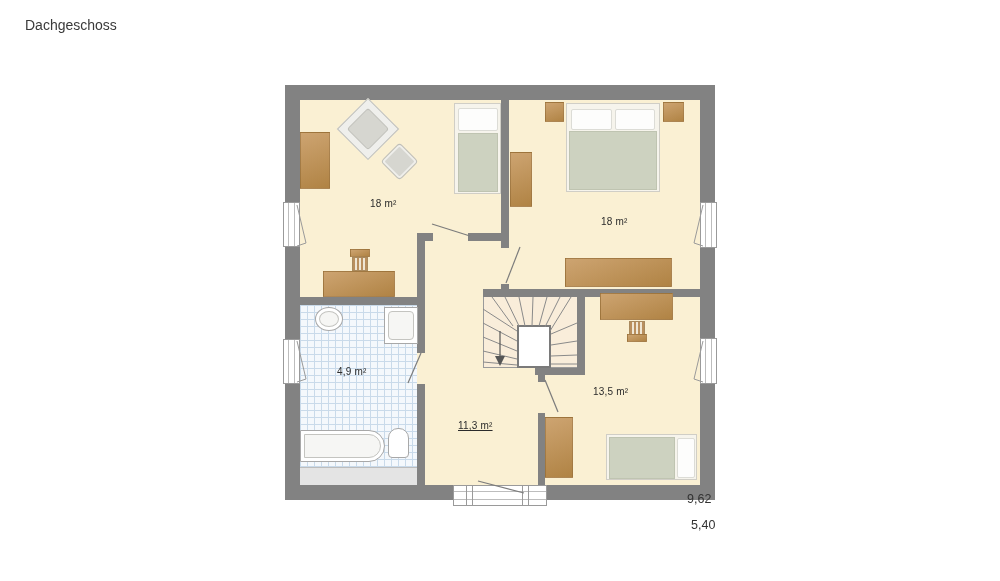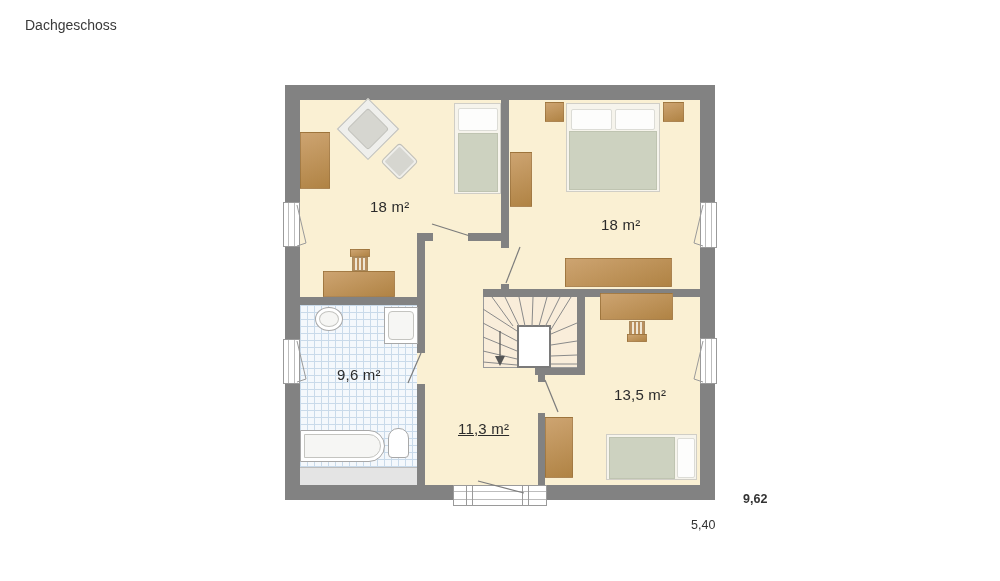--- a/index.html
+++ b/index.html
@@ -16,21 +16,21 @@
   .wood{background:linear-gradient(160deg,var(--wood_light,#cda471),var(--wood_dark,#b08344));border:1px solid rgba(120,85,40,.35);box-sizing:border-box;}
   .bedframe{background:#f6f4ec;border:1px solid #d0cec6;box-sizing:border-box;}
   .pillow{background:var(--pillow,#fdfdfc);border:1px solid #dcdcd6;border-radius:2px;box-sizing:border-box;}
   .mattress{background:var(--mattress,#cdd2c0);border:1px solid #bfc4b1;box-sizing:border-box;}
   .tile{background-color:var(--tile_bg,#f4f8fc);
     background-image:repeating-linear-gradient(0deg,var(--tile_line,#c9daea) 0,var(--tile_line,#c9daea) 1px,transparent 1px,transparent 7px),
                      repeating-linear-gradient(90deg,var(--tile_line,#c9daea) 0,var(--tile_line,#c9daea) 1px,transparent 1px,transparent 7px);}
   .fixture{background:#fff;border:1px solid #a8a8a8;box-sizing:border-box;}
   .fixture .inner{position:absolute;inset:3px;border:1px solid #c4c4c0;background:#f6f6f4;}
   .stripes{background:repeating-linear-gradient(90deg,#b98f5e 0,#b98f5e 2px,#efe6d4 2px,#efe6d4 4px);border:1px solid #a98a5e;box-sizing:border-box;}
-  .label{position:absolute;font-size:15px;letter-spacing:.2px;color:#2b2b2b;white-space:nowrap;}
+  .label{position:absolute;font-size:10px;letter-spacing:.2px;color:#2b2b2b;white-space:nowrap;}
   .dim{position:absolute;font-size:12.5px;color:#333;}
   #title{position:absolute;left:25px;top:17px;font-size:14px;color:#3a3a3a;}
   svg{position:absolute;left:0;top:0;pointer-events:none;}
 </style>
 </head>
 <body>
 
 <div id="canvas">
 
   <div id="title">Dachgeschoss</div>
@@ -155,20 +155,20 @@
         <line x1="306" y1="379" x2="297" y2="382"></line>
       <line x1="703" y1="205" x2="694" y2="243"></line>
         <line x1="694" y1="243" x2="703" y2="246"></line>
       <line x1="703" y1="341" x2="694" y2="379"></line>
         <line x1="694" y1="379" x2="703" y2="382"></line>
     </g>
   </svg>
 
   <div class="label" style="left:370px;top:198px;">18 m²</div>
   <div class="label" style="left:601px;top:216px;">18 m²</div>
-  <div class="label" style="left:337px;top:366px;">9,6 m²</div>
+  <div class="label" style="left:337px;top:366px;">4,9 m²</div>
   <div class="label" style="left:458px;top:420px;text-decoration:underline;">11,3 m²</div>
-  <div class="label" style="left:614px;top:386px;">13,5 m²</div>
+  <div class="label" style="left:593px;top:386px;">13,5 m²</div>
 
-  <div class="dim" style="left:743px;top:492px;font-weight:bold;">9,62</div>
+  <div class="dim" style="left:687px;top:492px;">9,62</div>
   <div class="dim" style="left:691px;top:518px;">5,40</div>
 
 </div>
 
 </body></html>

